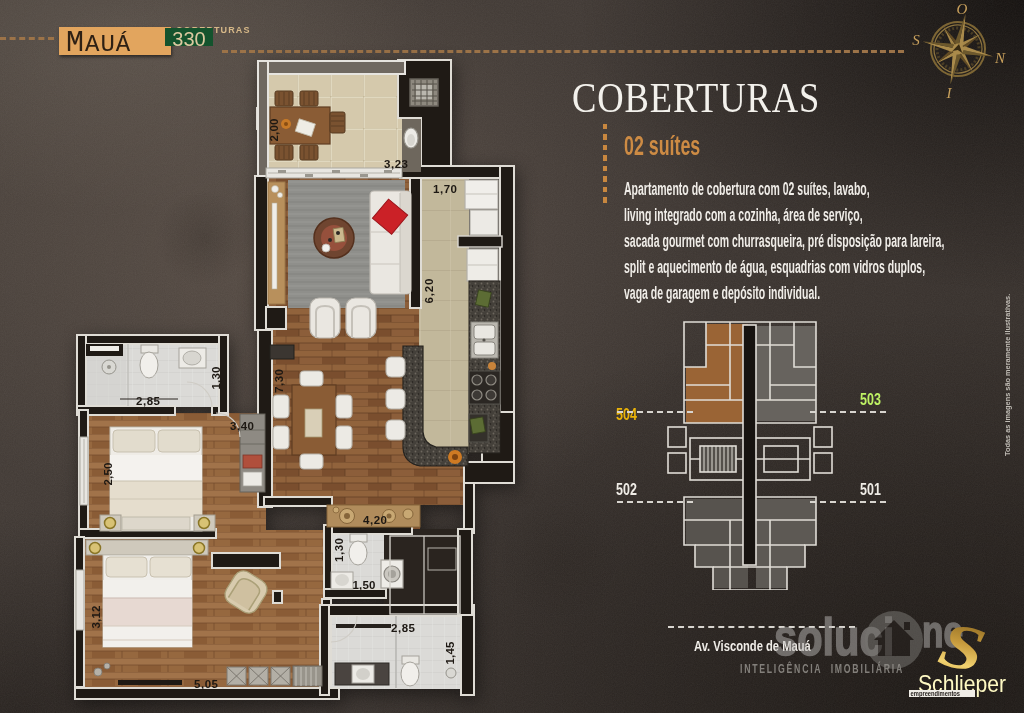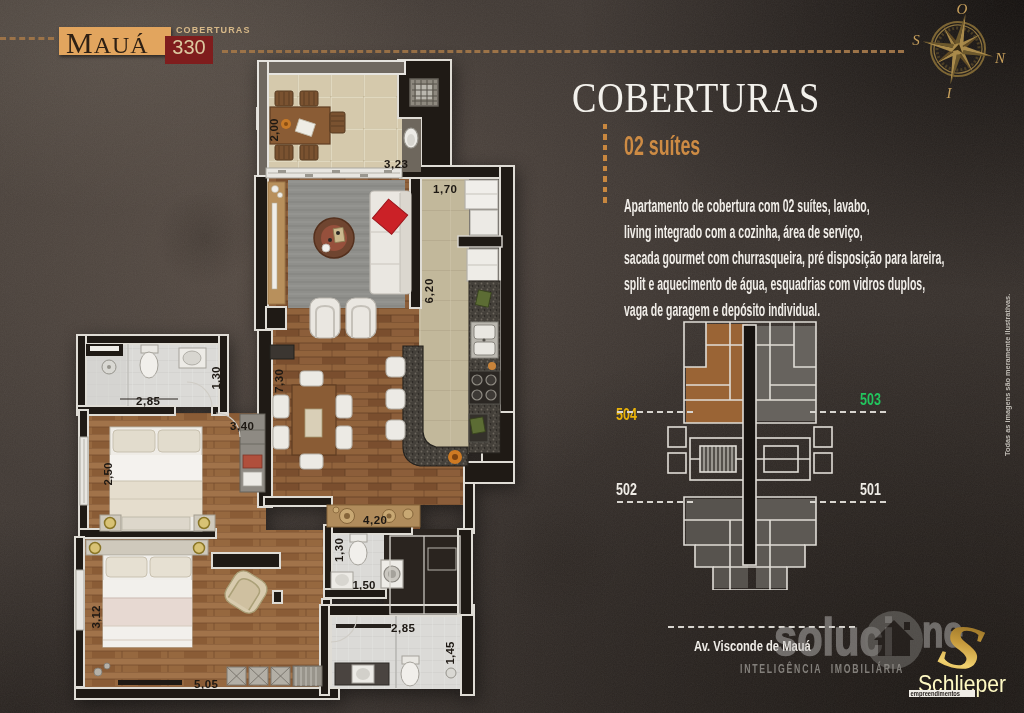--- a/index.html
+++ b/index.html
@@ -29,25 +29,25 @@
     </filter>
  <rect width="1024" height="713" filter="url(#nz)"></rect>
 </svg>
 
 <div class="abs" style="left:0;top:37px;width:54px;height:0;border-top:3px dashed #9c7348;"></div>
 
 <div class="abs" style="left:222px;top:50px;width:682px;height:0;border-top:3px dashed #9c7348;"></div>
 
 <div class="abs" style="left:59px;top:27px;width:112px;height:28px;background:#e2a55e;box-shadow:1px 2px 3px rgba(0,0,0,.5);"></div>
 
-<div class="abs" style="left:66px;top:26px;width:104px;height:28px;color:#2e2014;font-family:Liberation Serif, serif;font-size:26px;letter-spacing:1px;"><span style="font-size:30px;">M</span><span style="font-size:24px;">AUÁ</span></div>
+<div class="abs" style="left:66px;top:26px;width:104px;height:28px;color:#2e2014;font-family:Liberation Mono, monospace;font-size:26px;letter-spacing:1px;"><span style="font-size:30px;">M</span><span style="font-size:24px;">AUÁ</span></div>
 
 <div class="abs" style="left:176px;top:25px;color:#d6b888;font-size:9px;letter-spacing:1.1px;font-weight:bold;">COBERTURAS</div>
 
-<div class="abs" style="left:165px;top:36px;width:48px;height:28px;background:#7f1d1d;color:#dcc9a0;font-size:20px;text-align:center;line-height:23px;">330</div>
+<div class="abs" style="left:165px;top:28px;width:48px;height:18px;background:#14532d;color:#dcc9a0;font-size:20px;text-align:center;line-height:23px;">330</div>
 
 <svg class="abs" style="left:905px;top:0px;" width="110" height="105" viewBox="0 0 110 105">
   <g transform="translate(53,49) rotate(12)" opacity=".88">
     <circle r="27" fill="none" stroke="#8a7038" stroke-width="2"></circle>
     <circle r="24" fill="none" stroke="#9c8044" stroke-width="1.2"></circle>
     <circle r="21" fill="none" stroke="#77602f" stroke-width="3" opacity=".55" stroke-dasharray="2 2"></circle>
     <g transform="rotate(45)">
       <path d="M0,-27 L3.5,-5 L0,0 Z" fill="#6b5226"></path>
         <path d="M0,-27 L-3.5,-5 L0,0 Z" fill="#b7954e"></path>
       <path d="M0,27 L3.5,5 L0,0 Z" fill="#b7954e"></path>
@@ -77,21 +77,21 @@
     <text x="44" y="98" text-anchor="middle">I</text>
   </g>
 </svg>
 
 <div class="abs" style="left:572px;top:74px;color:#f3f1ec;font-family:'Liberation Serif',serif;font-size:42px;letter-spacing:1px;"><span style="display:inline-block;transform:scale(0.87,1);transform-origin:left top;">COBERTURAS</span></div>
 
 <div class="abs" style="left:603px;top:124px;width:4px;height:84px;background:repeating-linear-gradient(180deg,#c8873f 0 5.5px,rgba(0,0,0,0) 5.5px 10.5px);"></div>
 
 <div class="abs" style="left:624px;top:131px;color:#cd8b44;font-size:27px;font-weight:bold;"><span style="display:inline-block;transform:scaleX(.66);transform-origin:left top;">02 suítes</span></div>
 
-<div class="abs" style="left:624px;top:176px;width:360px;color:#f0ede8;font-size:17.5px;font-weight:bold;line-height:26px;white-space:nowrap;margin-top:17px;">
+<div class="abs" style="left:624px;top:176px;width:360px;color:#f0ede8;font-size:17.5px;font-weight:bold;line-height:26px;white-space:nowrap;">
 <span style="display:inline-block;transform:scaleX(.60);transform-origin:left top;">Apartamento de cobertura com 02 suítes, lavabo,<br>
 living integrado com a cozinha, área de serviço,<br>
 sacada gourmet com churrasqueira, pré disposição para lareira,<br>
 split e aquecimento de água, esquadrias com vidros duplos,<br>
 vaga de garagem e depósito individual.</span>
 </div>
 
 <svg class="abs" style="left:50px;top:45px;filter:drop-shadow(3px 5px 9px rgba(0,0,0,.45));" width="480" height="668" viewBox="50 45 480 668">
 <defs>
  <pattern id="wood" width="46" height="14" patternUnits="userSpaceOnUse">
@@ -582,21 +582,21 @@
  <line x1="770" y1="520" x2="770" y2="590"></line>
  <line x1="695" y1="545" x2="805" y2="545"></line>
  <line x1="713" y1="567" x2="787" y2="567"></line>
  <line x1="750" y1="499" x2="750" y2="520"></line>
 
  <rect x="743" y="325" width="13" height="240" fill="#171310"></rect>
 </g>
 </svg>
 
 <div class="abs" style="left:616px;top:406px;color:#eab308;font-size:16px;font-weight:bold;"><span style="display:inline-block;transform:scaleX(.78);transform-origin:left top;">504</span></div>
-<div class="abs" style="left:860px;top:391px;color:#22c55e;font-size:16px;font-weight:bold;"><span style="display:inline-block;transform:scaleX(.78);transform-origin:left top;">503</span></div>
+<div class="abs" style="left:860px;top:391px;color:#bef264;font-size:16px;font-weight:bold;"><span style="display:inline-block;transform:scaleX(.78);transform-origin:left top;">503</span></div>
 <div class="abs" style="left:616px;top:481px;color:#efece6;font-size:16px;font-weight:bold;"><span style="display:inline-block;transform:scaleX(.78);transform-origin:left top;">502</span></div>
 <div class="abs" style="left:860px;top:481px;color:#efece6;font-size:16px;font-weight:bold;"><span style="display:inline-block;transform:scaleX(.78);transform-origin:left top;">501</span></div>
 
 <div class="abs" style="left:617px;top:411px;width:76px;border-top:2px dashed #d8d5cf;"></div>
 <div class="abs" style="left:810px;top:411px;width:76px;border-top:2px dashed #d8d5cf;"></div>
 <div class="abs" style="left:617px;top:501px;width:76px;border-top:2px dashed #d8d5cf;"></div>
 <div class="abs" style="left:810px;top:501px;width:76px;border-top:2px dashed #d8d5cf;"></div>
 
 <div class="abs" style="left:668px;top:626px;width:187px;border-top:2px dashed #d8d5cf;"></div>
 

